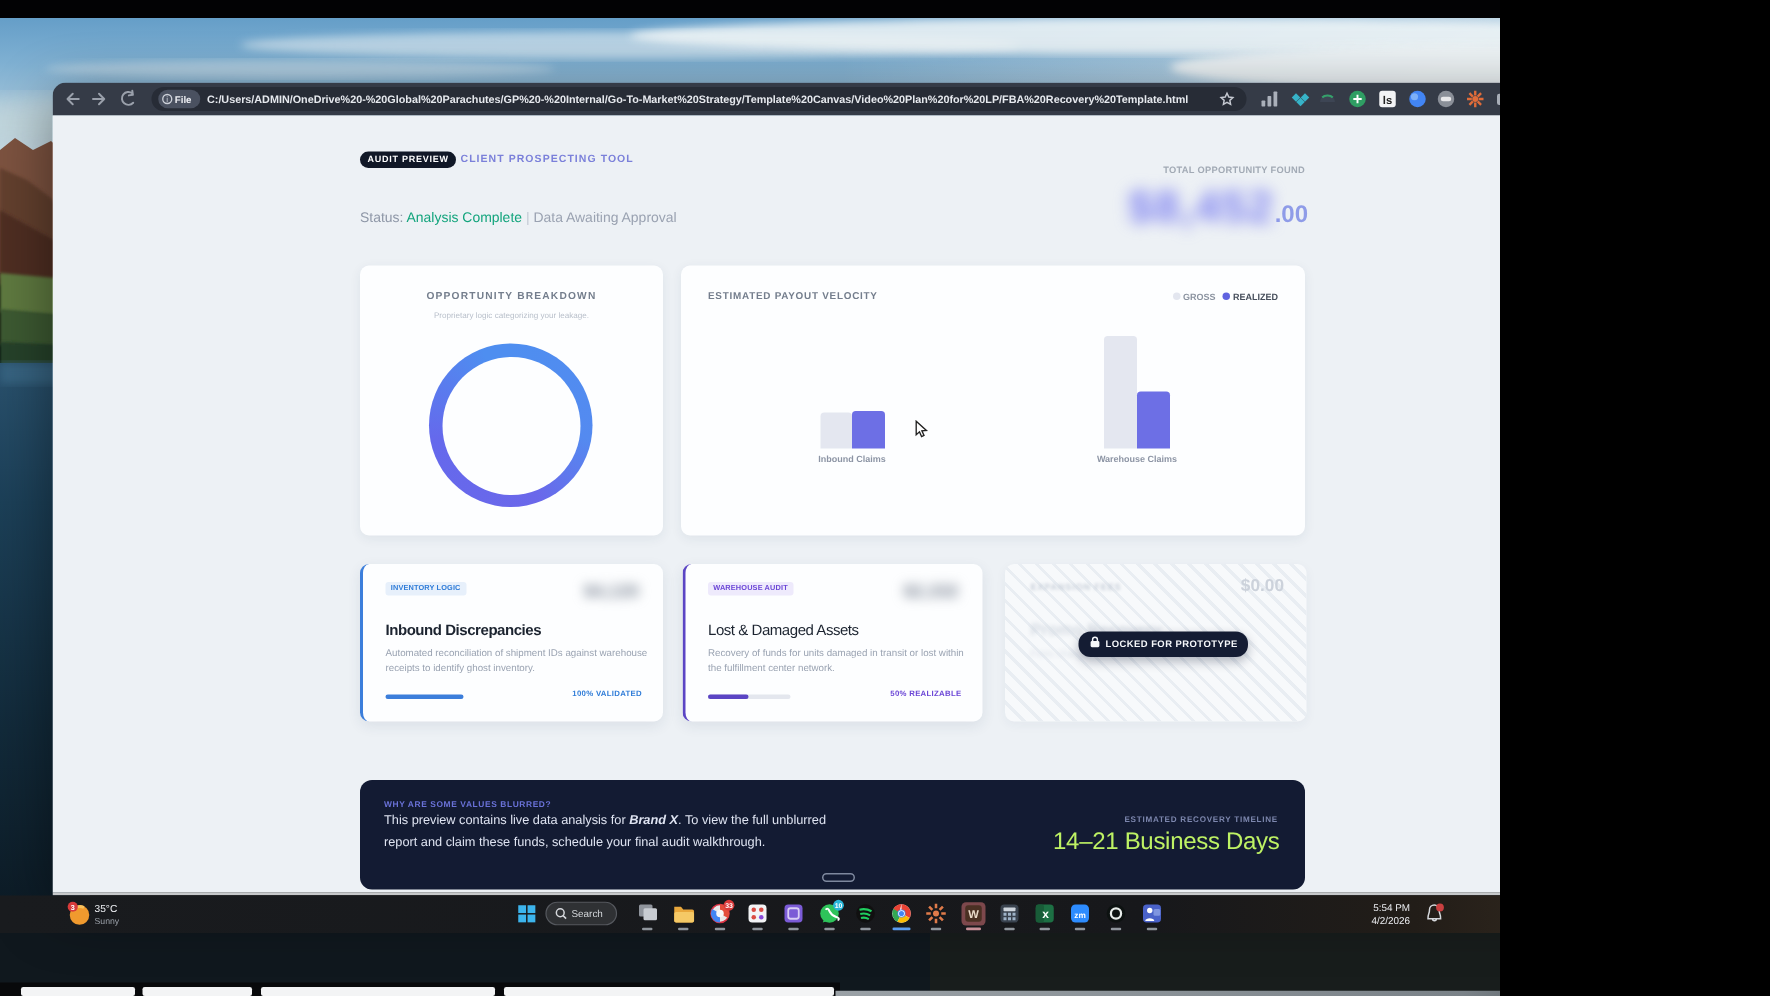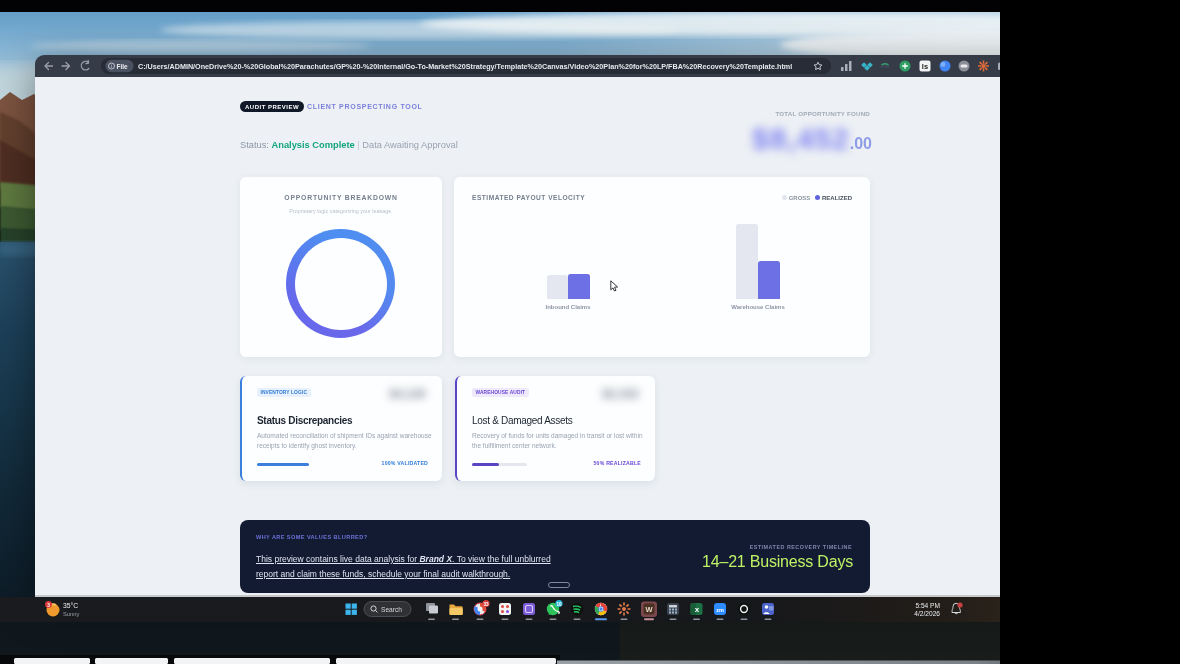--- a/index.html
+++ b/index.html
@@ -135,21 +135,21 @@
               <circle cx="1037" cy="11" r="1.2"></circle>
               <circle cx="1037" cy="15.5" r="1.2"></circle>
             </g>
         </g>
       </svg>
     </div>
     <div id="page" style="height:518px;background:#edf1f5;position:relative;overflow:hidden;">
 
       <div class="abs" style="left:205px;top:24px;background:#111827;color:#fff;font-size:6px;font-weight:bold;letter-spacing:0.5px;padding:2.5px 5px 2px 5px;border-radius:7px;">AUDIT PREVIEW</div>
       <div class="abs" style="left:272px;top:26px;color:#7b80da;font-size:7px;font-weight:bold;letter-spacing:0.7px;">CLIENT PROSPECTING TOOL</div>
-      <div class="abs" style="left:205px;top:63px;font-size:9.3px;color:#8d96a6;">Status: <span style="color:#12a47c;font-weight:bold;">Analysis Complete</span> <span style="color:#c3c9d4;">|</span> <span style="color:#9aa2b1;">Data Awaiting Approval</span></div>
+      <div class="abs" style="left:205px;top:63px;font-size:9.3px;color:#8d96a6;">Status: <span style="color:#12a47c;font-weight:normal;">Analysis Complete</span> <span style="color:#c3c9d4;">|</span> <span style="color:#9aa2b1;">Data Awaiting Approval</span></div>
       <div class="abs" style="left:535px;top:33px;width:300px;text-align:right;color:#a2aab5;font-size:6.2px;font-weight:bold;letter-spacing:0.2px;">TOTAL OPPORTUNITY FOUND</div>
       <div class="abs" style="left:535px;top:45px;width:302px;text-align:right;">
         <span style="font-size:30px;font-weight:800;color:#7d81f0;letter-spacing:1px;filter:blur(5px);">$8,452</span><span style="font-size:16px;font-weight:bold;color:#8f9ce8;">.00</span>
       </div>
 
       <div class="abs" style="left:205px;top:100px;width:202px;height:180px;background:#fdfeff;border-radius:6px;box-shadow:0 2px 8px rgba(30,50,90,0.07);">
         <div class="abs" style="left:0;top:17px;width:202px;text-align:center;color:#747e8d;font-size:6.8px;font-weight:bold;letter-spacing:0.8px;">OPPORTUNITY BREAKDOWN</div>
         <div class="abs" style="left:0;top:31px;width:202px;text-align:center;color:#b8bfca;font-size:5.4px;">Proprietary logic categorizing your leakage.</div>
         <div class="abs" style="left:46px;top:52px;width:109px;height:109px;border-radius:50%;background:conic-gradient(from 0deg,#4e8ef0 0deg,#548af0 100deg,#6a67ea 160deg,#6569ec 260deg,#4e8ef0 340deg,#4e8ef0 360deg);"></div>
         <div class="abs" style="left:54.5px;top:60.5px;width:92px;height:92px;border-radius:50%;background:#fdfeff;"></div>
@@ -168,38 +168,51 @@
         <div class="abs" style="left:254px;top:127px;width:100px;text-align:center;color:#8d95a5;font-size:6px;font-weight:bold;">Warehouse Claims</div>
       </div>
 
       <svg class="abs" style="left:575px;top:203px;" width="9" height="13" viewBox="0 0 9 13">
           <path d="M0.8,0.8 L0.8,9.8 L3,7.9 L4.4,11 L6,10.3 L4.6,7.2 L7.6,7 Z" fill="#fff" stroke="#222" stroke-width="0.9"></path>
         </svg>
 
       <div class="abs" style="left:205px;top:298.5px;width:202px;height:105.5px;background:#fdfeff;border-radius:6px;border-left:2.5px solid #3c7edb;box-shadow:0 3px 9px rgba(30,50,90,0.09);">
         <div class="abs" style="left:15px;top:12px;background:#e7f0fb;color:#2f7cd8;font-size:4.9px;font-weight:bold;letter-spacing:0.1px;padding:2px 3.5px;border-radius:2px;filter:blur(0.3px);">INVENTORY LOGIC</div>
         <div class="abs" style="right:16px;top:11px;color:#7d8694;font-size:12px;font-weight:bold;filter:blur(4px);">$4,120</div>
-        <div class="abs" style="left:15px;top:39px;color:#1c2430;font-size:10px;font-weight:800;letter-spacing:-0.3px;">Status Discrepancies</div>
+        <div class="abs" style="left:15px;top:39px;color:#1c2430;font-size:10px;font-weight:800;letter-spacing:-0.3px;">Inbound Discrepancies</div>
         <div class="abs" style="left:15px;top:55px;width:190px;color:#9aa3b2;font-size:6.5px;line-height:10px;">Automated reconciliation of shipment IDs against warehouse<br>receipts to identify ghost inventory.</div>
         <div class="abs" style="left:15px;top:87.5px;width:52px;height:2.5px;border-radius:2px;background:#3c7edb;"></div>
         <div class="abs" style="right:14px;top:84.5px;color:#2f7cd8;font-size:5.2px;font-weight:bold;letter-spacing:0.2px;">100% VALIDATED</div>
       </div>
       <div class="abs" style="left:420px;top:298.5px;width:200px;height:105.5px;background:#fdfeff;border-radius:6px;border-left:2.5px solid #5b45c4;box-shadow:0 3px 9px rgba(30,50,90,0.09);">
         <div class="abs" style="left:15px;top:12px;background:#eeeafc;color:#6b46d6;font-size:4.9px;font-weight:bold;letter-spacing:0.1px;padding:2px 3.5px;border-radius:2px;filter:blur(0.3px);">WAREHOUSE AUDIT</div>
         <div class="abs" style="right:16px;top:11px;color:#7d8694;font-size:12px;font-weight:bold;filter:blur(4px);">$2,332</div>
         <div class="abs" style="left:15px;top:39px;color:#1c2430;font-size:10px;font-weight:400;letter-spacing:-0.3px;">Lost &amp; Damaged Assets</div>
         <div class="abs" style="left:15px;top:55px;width:190px;color:#9aa3b2;font-size:6.5px;line-height:10px;">Recovery of funds for units damaged in transit or lost within<br>the fulfillment center network.</div>
         <div class="abs" style="left:15px;top:87.5px;width:55px;height:2.5px;border-radius:2px;background:#e4e7ee;"></div>
         <div class="abs" style="left:15px;top:87.5px;width:27px;height:2.5px;border-radius:2px;background:#5b45c4;"></div>
         <div class="abs" style="right:14px;top:84.5px;color:#6b46d6;font-size:5.2px;font-weight:bold;letter-spacing:0.2px;">50% REALIZABLE</div>
       </div>
+      <div class="abs" style="left:635px;top:298.5px;width:201px;height:105.5px;background:#f7f9fb;border-radius:6px;box-shadow:0 2px 7px rgba(30,50,90,0.05);overflow:hidden;">
+        <div class="abs" style="left:0;top:0;width:201px;height:105.5px;background:repeating-linear-gradient(45deg,rgba(219,226,234,0.5) 0 2.2px,rgba(255,255,255,0) 2.2px 8px);"></div>
+        <div class="abs" style="left:17px;top:13px;color:#c9d0da;font-size:6px;font-weight:bold;letter-spacing:0.6px;filter:blur(1px);">EXPANSION FEES</div>
+        <div class="abs" style="right:15px;top:9px;color:#ccd2db;font-size:11.5px;font-weight:bold;">$0.00</div>
+        <div class="abs" style="left:17px;top:38px;color:#d4dae2;font-size:11px;font-weight:800;filter:blur(1.5px);">Promo Recovery</div>
+        <div class="abs" style="left:17px;top:57px;width:90px;color:#dde2e9;font-size:7px;filter:blur(1.5px);">Fees charged in error.</div>
+        <div class="abs" style="left:49px;top:45px;background:#141c33;color:#f5f7fa;font-size:6.3px;font-weight:bold;letter-spacing:0.3px;padding:5px 7px 5px 18px;border-radius:8px;box-shadow:0 3px 7px rgba(10,20,50,0.3);">LOCKED FOR PROTOTYPE
+          <svg class="abs" style="left:7px;top:3.5px;" width="8" height="8" viewBox="0 0 9 9">
+              <rect x="1.2" y="3.8" width="6.6" height="4.6" rx="1" fill="#f5f7fa"></rect>
+              <path d="M2.7,3.8 V2.7 a1.8,1.8 0 0 1 3.6,0 V3.8" stroke="#f5f7fa" stroke-width="1.1" fill="none"></path>
+            </svg>
+        </div>
+      </div>
 
       <div class="abs" style="left:205px;top:443px;width:630px;height:73px;background:#131b33;border-radius:8px;">
         <div class="abs" style="left:16px;top:14px;color:#6a72d8;font-size:5.6px;font-weight:bold;letter-spacing:0.4px;">WHY ARE SOME VALUES BLURRED?</div>
-        <div class="abs" style="left:16px;top:32px;color:#dfe4f2;font-size:8.5px;line-height:15px;text-decoration:underline;">This preview contains live data analysis for <span style="font-weight:bold;font-style:italic;">Brand X</span>. To view the full unblurred<br>report and claim these funds, schedule your final audit walkthrough.</div>
+        <div class="abs" style="left:16px;top:19px;color:#dfe4f2;font-size:8.5px;line-height:15px;">This preview contains live data analysis for <span style="font-weight:bold;font-style:italic;">Brand X</span>. To view the full unblurred<br>report and claim these funds, schedule your final audit walkthrough.</div>
         <div class="abs" style="right:18px;top:24px;color:#7d87ae;font-size:5.4px;font-weight:bold;letter-spacing:0.5px;">ESTIMATED RECOVERY TIMELINE</div>
         <div class="abs" style="right:17px;top:33px;color:#bef264;font-size:16px;font-weight:400;letter-spacing:-0.2px;">14–21 Business Days</div>
         <div class="abs" style="left:308px;top:62px;width:22px;height:5.5px;border-radius:3px;border:1.3px solid #7e889e;"></div>
       </div>
 
       <div class="abs" style="right:0;top:0;width:6px;height:518px;background:#cdd0d4;">
         <div class="abs" style="left:0;top:0;width:6px;height:7px;background:#e4e6e8;"></div>
         <div class="abs" style="left:0.5px;top:8px;width:5px;height:70px;background:#8e959d;"></div>
       </div>
     </div>

